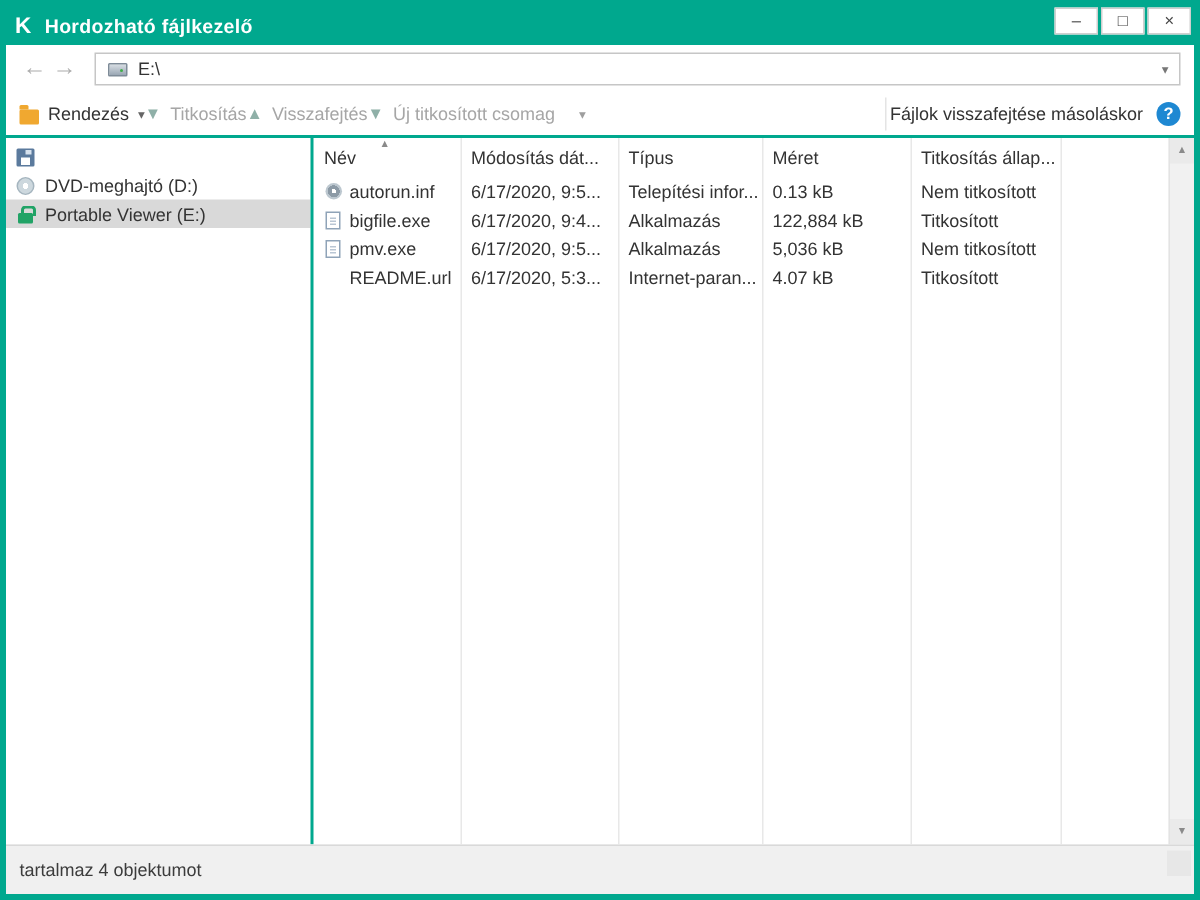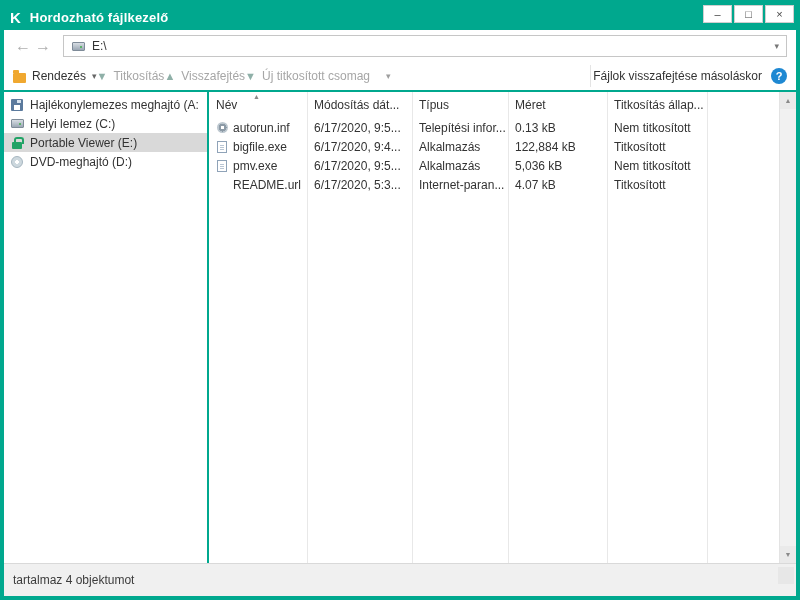--- a/index.html
+++ b/index.html
@@ -152,39 +152,32 @@
 
   <div class="hline"></div>
 
   <div class="content">
 
     <div class="sidebar">
       <div class="side-item">
         <span class="side-icn">
             <span class="floppy-icon"></span>
           </span>
-        <span>Hajlékonylemezes meghajtó (A:</span>
       </div>
       <div class="side-item">
         <span class="side-icn">
-            <span class="hdd-icon"></span>
+            <span class="dvd-icon"></span>
           </span>
-        <span>Helyi lemez (C:)</span>
+        <span>DVD-meghajtó (D:)</span>
       </div>
       <div class="side-item selected">
         <span class="lock-wrap">
             <span class="lock-icon"></span>
           </span>
         <span>Portable Viewer (E:)</span>
-      </div>
-      <div class="side-item">
-        <span class="side-icn">
-            <span class="dvd-icon"></span>
-          </span>
-        <span>DVD-meghajtó (D:)</span>
       </div>
     </div>
 
     <div class="vsep"></div>
 
     <div class="filearea">
       <div class="filetable">
         <div class="colline" style="left:98px"></div>
         <div class="colline" style="left:203px"></div>
         <div class="colline" style="left:299px"></div>

